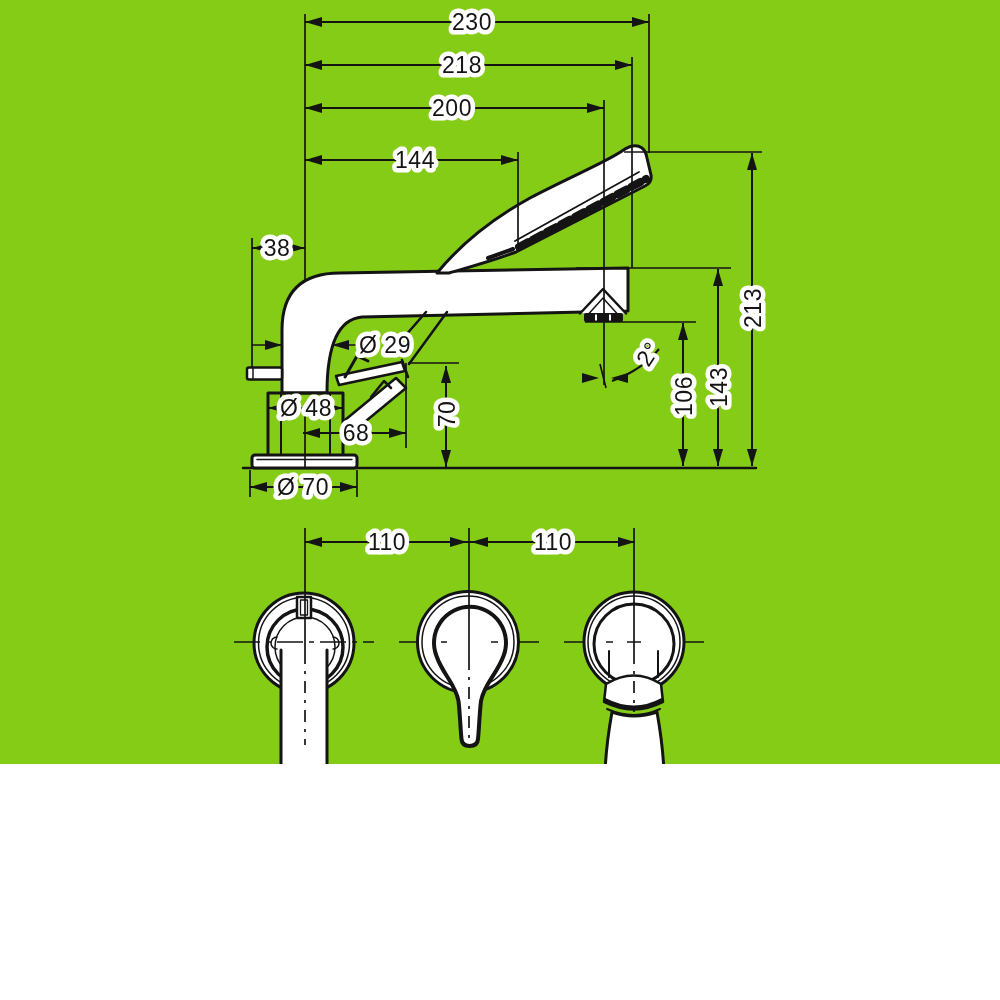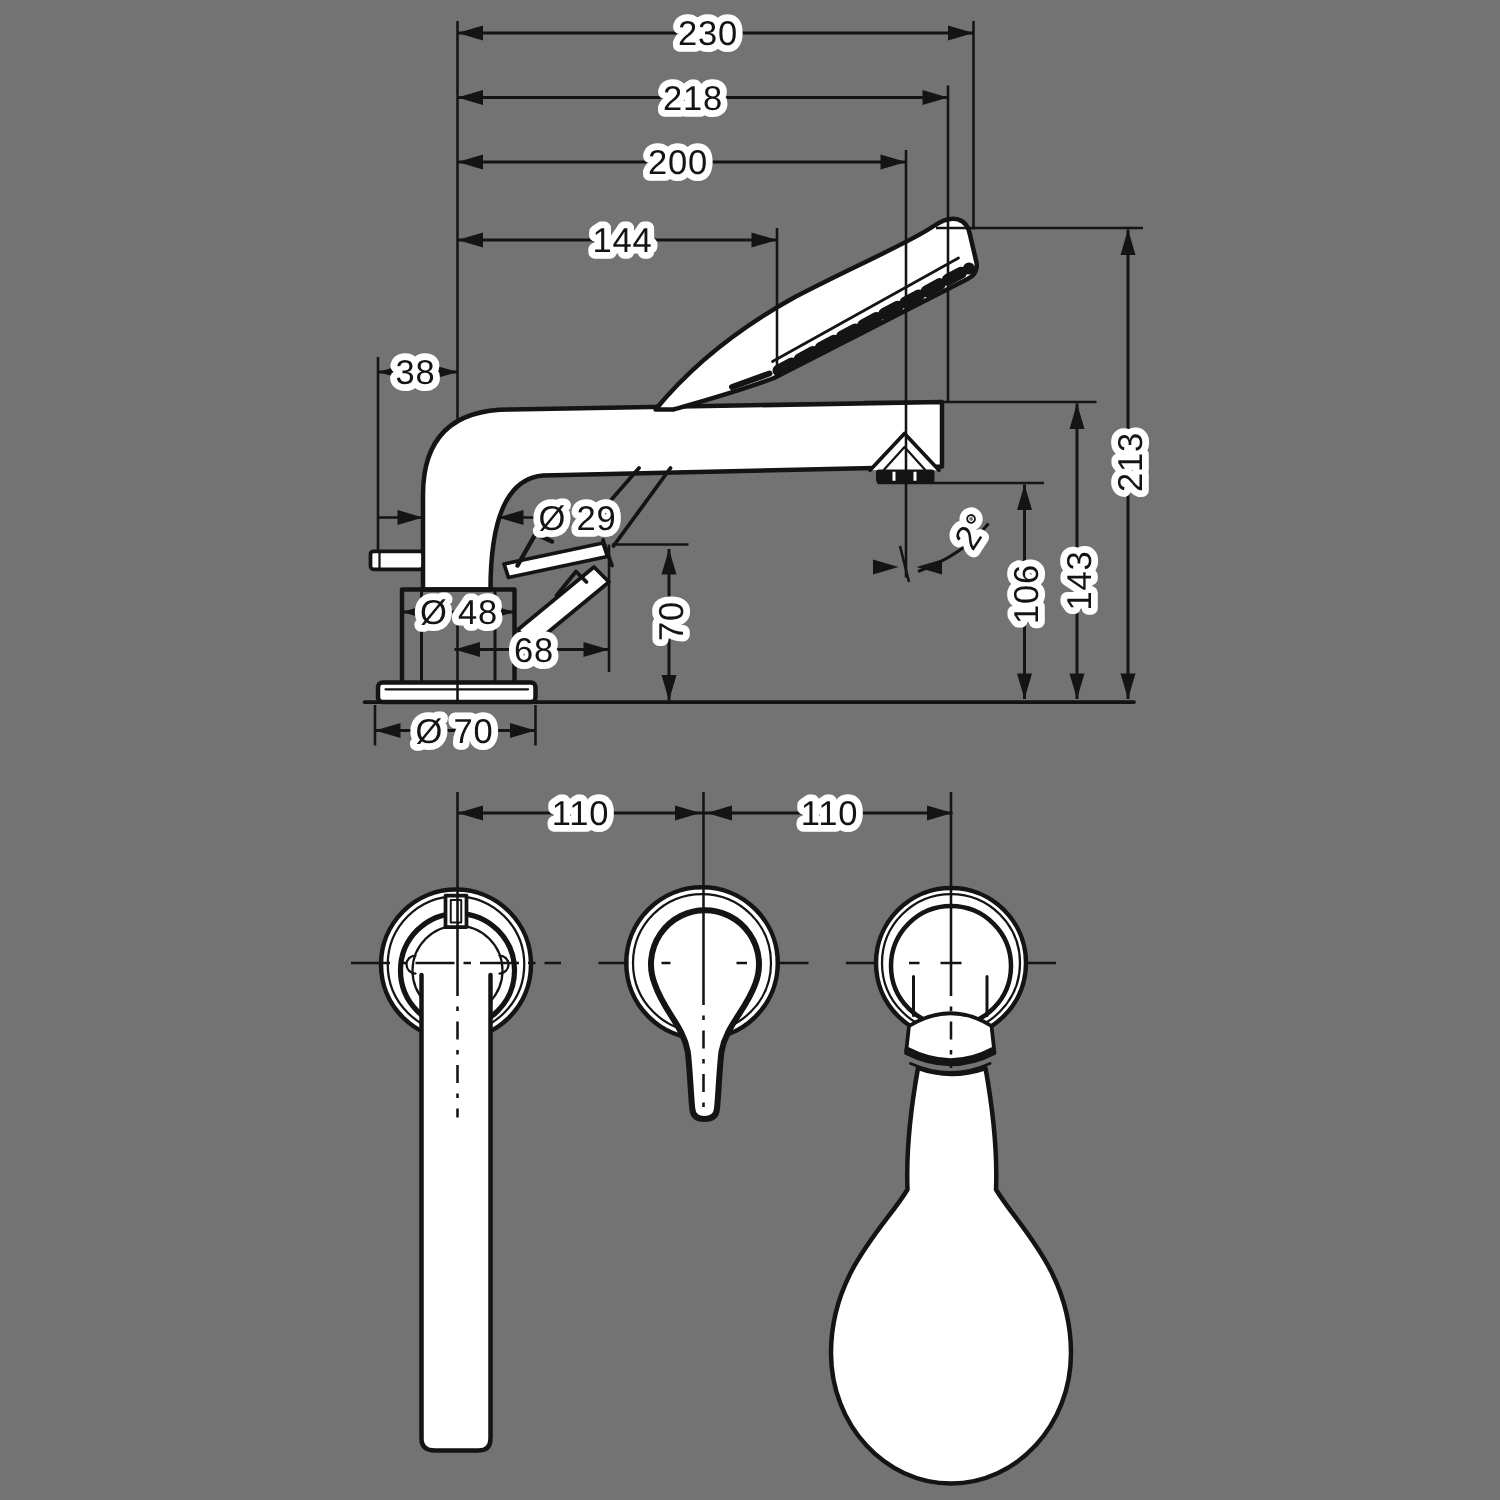--- a/index.html
+++ b/index.html
@@ -1,16 +1,16 @@
 <!DOCTYPE html>
 <html><head>
 <meta charset="utf-8">
 <style>
   html,body{margin:0;padding:0;background:#ffffff;}
-  .stage{width:1000px;height:1000px;position:relative;background:#737373;overflow:hidden;}
+  .stage{width:1000px;height:764px;position:relative;background:#84cc16;overflow:hidden;}
   svg{display:block;}
   .dimtext{
     font-family:"Liberation Sans", sans-serif;
     font-size:23px;
     letter-spacing:0.5px;
     fill:#141414;
     text-anchor:middle;
     paint-order:stroke;
     stroke:#ffffff;
     stroke-width:9px;

